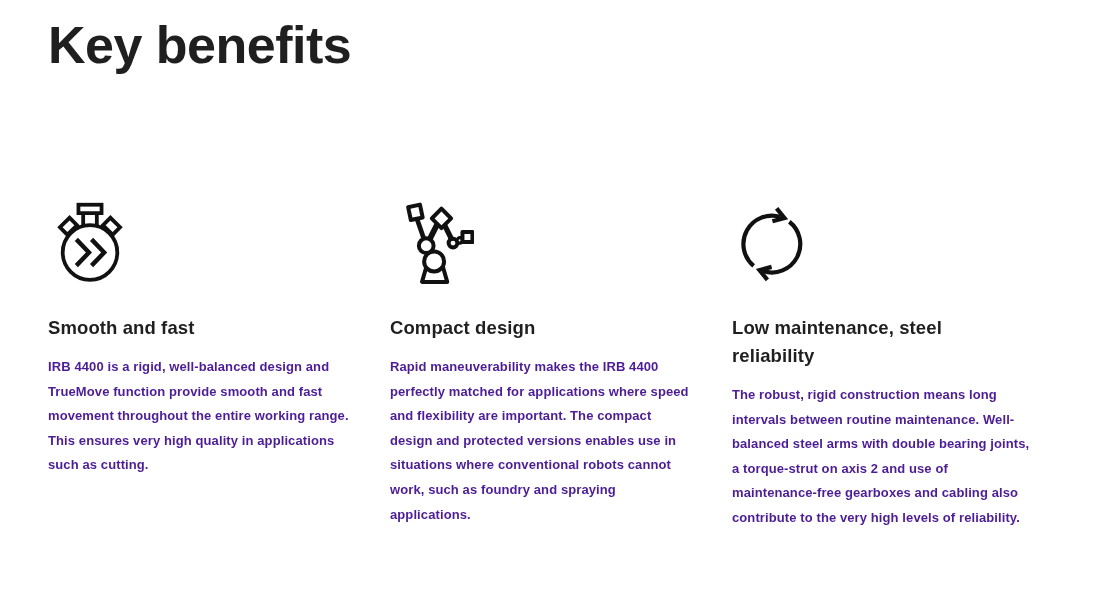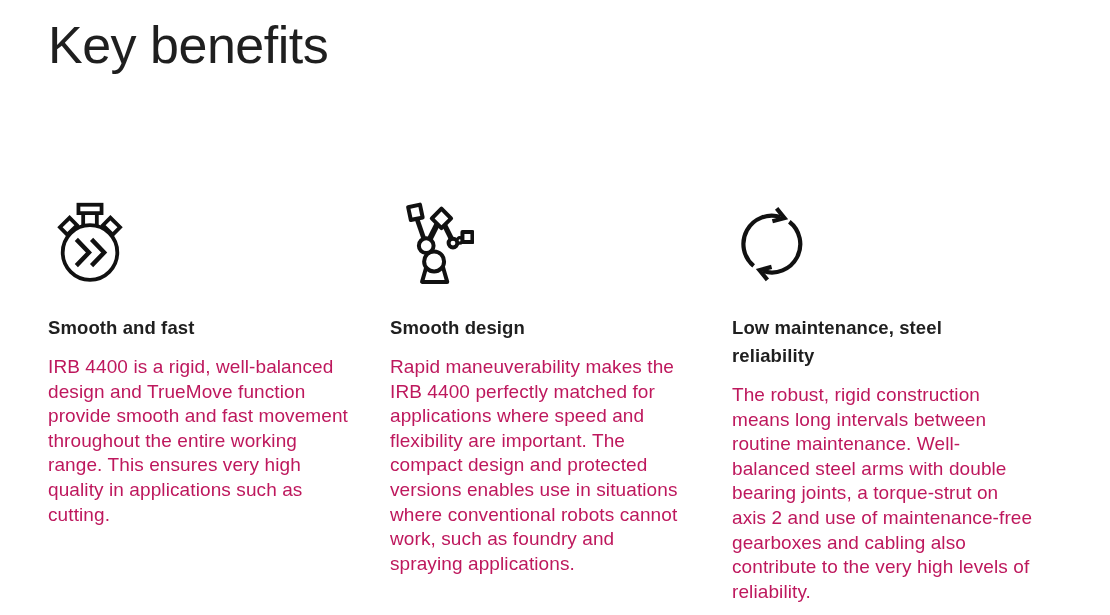--- a/index.html
+++ b/index.html
@@ -14,21 +14,21 @@
     height: 615px;
     overflow: hidden;
   }
   .section {
     padding: 16px 36px 0 48px;
   }
   .page-title {
     margin: 0;
     font-size: 52px;
     line-height: 58px;
-    font-weight: 400;
+    font-weight: 700;
     letter-spacing: -0.5px;
     color: #1f1f1f;
   }
   .benefits-grid {
     margin-top: 126px;
     display: grid;
     grid-template-columns: repeat(3, 1fr);
   }
   .benefit-card { min-width: 0; }
   .icon {
@@ -41,25 +41,26 @@
     margin: 0 0 13px 0;
     font-size: 18.5px;
     line-height: 28px;
     font-weight: 700;
     letter-spacing: 0.1px;
     color: #1f1f1f;
     max-width: 270px;
   }
   .benefit-body {
     margin: 0;
-    font-size: 19px;
+    font-size: 13px;
     line-height: 24.6px;
     letter-spacing: 0.1px;
-    color: #be185d;
+    color: #4c1d95;
     max-width: 302px;
+    font-weight: bold;
   }
 </style>
 </head>
 <body>
 
 <div class="section">
 
   <h1 class="page-title">Key benefits</h1>
 
   <div class="benefits-grid">
@@ -91,21 +92,21 @@
           <path d="M 30.5,78 L 54.5,78 L 50.5,64 L 34.5,64 Z"></path>
           <circle cx="42" cy="58.5" r="9.5"></circle>
           <circle cx="34.5" cy="43.5" r="7"></circle>
           <rect x="18.5" y="5.5" width="11.5" height="12.5" transform="rotate(-12 24 12)"></rect>
           <rect x="42.5" y="11" width="13" height="13" transform="rotate(45 49 17.5)"></rect>
           <circle cx="60" cy="41" r="4.2"></circle>
           <circle cx="66.5" cy="38.5" r="2.6" stroke-width="3"></circle>
           <rect x="69" y="30.5" width="9.5" height="9.5"></rect>
         </g>
       </svg>
-      <h3 class="benefit-heading">Smooth design</h3>
+      <h3 class="benefit-heading">Compact design</h3>
       <p class="benefit-body">Rapid maneuverability makes the IRB 4400 perfectly matched for applications where speed and flexibility are important. The compact design and protected versions enables use in situations where conventional robots cannot work, such as foundry and spraying applications.</p>
     </div>
 
     <div class="benefit-card">
       <svg class="icon" viewBox="0 0 80 80" aria-hidden="true">
         <g fill="none" stroke="#111111" stroke-width="4" stroke-linejoin="miter">
           <path d="M 20.6,62.7 A 27 27 0 0 1 46.3,16.3"></path>
           <path d="M 54.6,20.7 A 27 27 0 0 1 29.7,67.7"></path>
           <path d="M -10,-6.5 L 0,0 L -10,6.5" transform="translate(50,17.2) rotate(18)"></path>
           <path d="M -10,-6.5 L 0,0 L -10,6.5" transform="translate(26.2,66.8) rotate(198)"></path>

